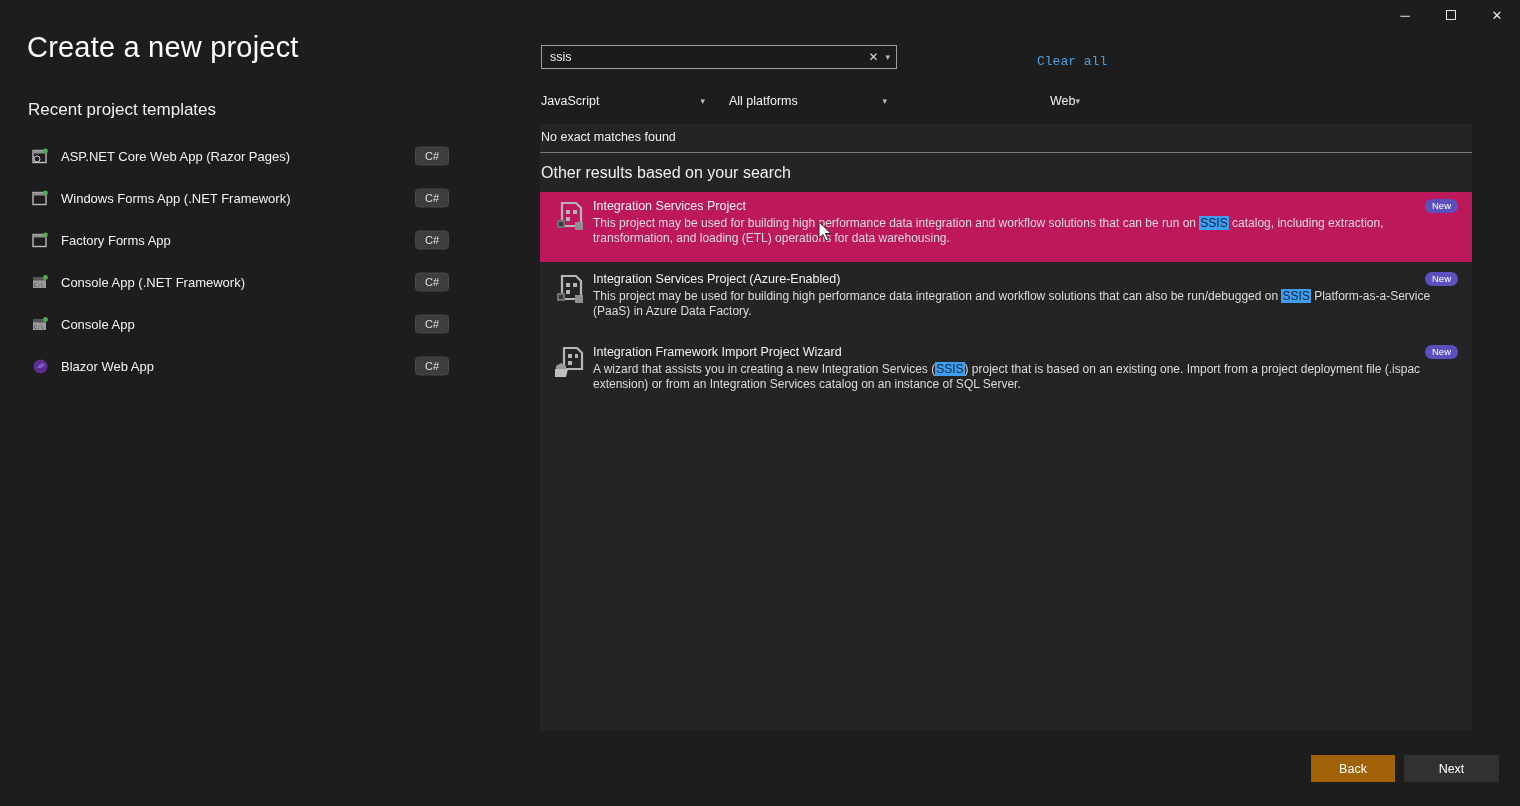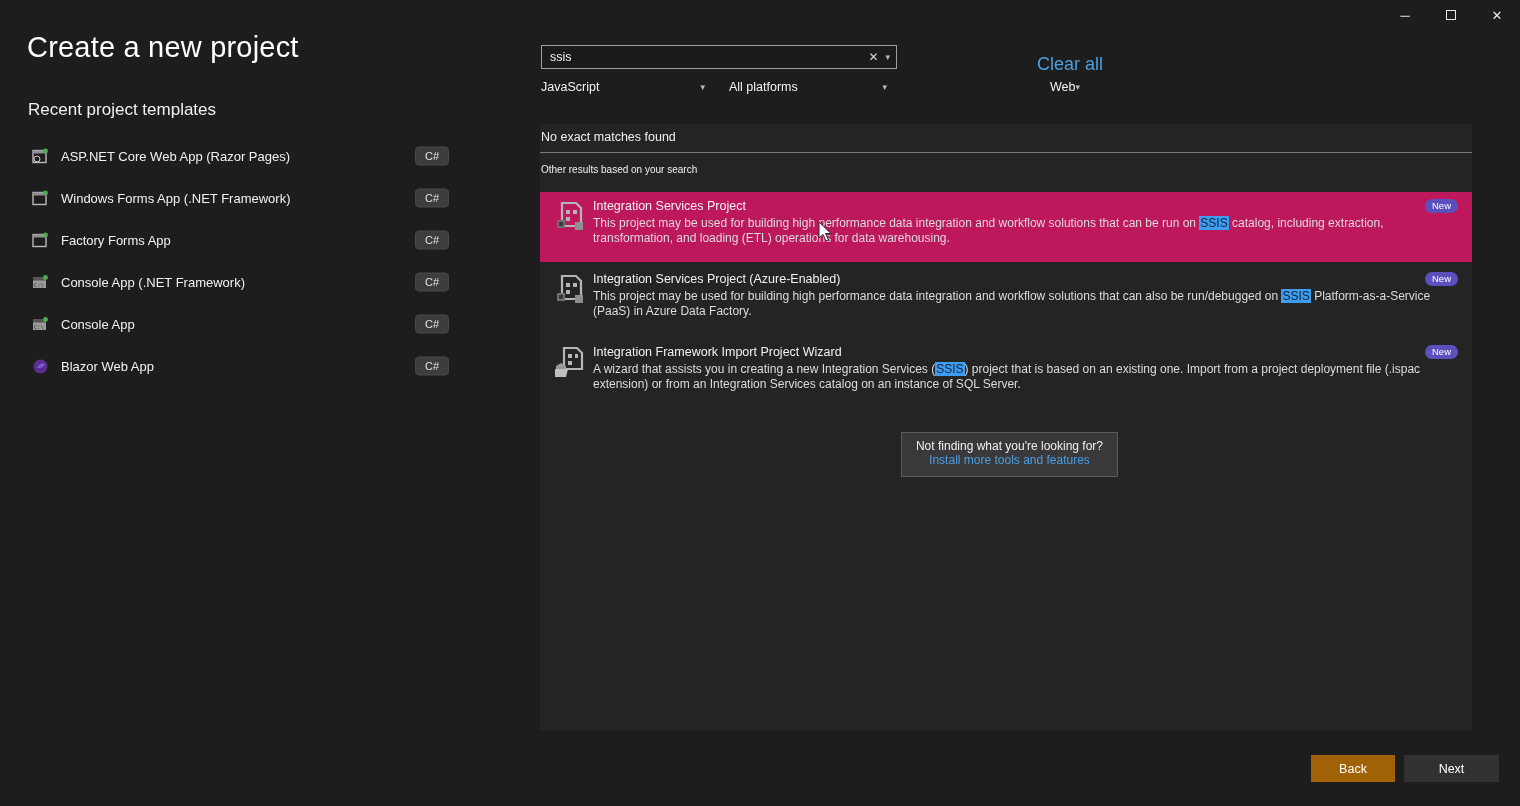--- a/index.html
+++ b/index.html
@@ -21,32 +21,32 @@
   .template-list { position:absolute; left:20px; top:142px; width:440px; }
   .template-item { position:relative; height:28px; margin-bottom:14px; display:flex; align-items:center; padding-left:12px; }
   .template-item .t-icon { width:17px; height:17px; margin-right:12px; flex:0 0 17px; }
   .template-item .t-label { font-size:13px; color:#f2f2f2; }
   .lang-badge { position:absolute; right:11px; top:50%; transform:translateY(-50%); background:#3d3d3d; border:1px solid #484848; border-radius:4px; color:#e0e0e0; font-size:11px; padding:2px 9px; line-height:13px; }
   
   .search-box { position:absolute; left:541px; top:45px; width:356px; height:24px; background:#1b1b1c; border:1px solid #9e9e9e; display:flex; align-items:center; }
   .search-input { flex:1; background:transparent; border:none; outline:none; color:#f2f2f2; font-size:12.5px; padding:0 8px; font-family:inherit; }
   .search-clear { color:#d8d8d8; font-size:12px; padding:0 5px; cursor:default; }
   .search-caret { color:#bdbdbd; font-size:9px; padding:0 6px 0 2px; cursor:default; }
-  .clear-all { position:absolute; left:1037px; top:54px; color:#4b9fe0; font-size:18px; cursor:pointer; }
-  .filters { position:absolute; left:541px; top:75px; width:610px; height:24px; }
+  .clear-all { position:absolute; left:1037px; top:54px; color:#4b9fe0; font-size:13px; cursor:pointer;font-family:Liberation Mono, monospace; }
+  .filters { position:absolute; left:541px; top:89px; width:610px; height:24px; }
   .filter { position:absolute; top:0; height:24px; display:flex; align-items:center; justify-content:space-between; color:#f2f2f2; font-size:12.5px; cursor:default; }
   .filter .f-caret { color:#bdbdbd; font-size:9px; }
   .filter-language { left:0; width:164px; }
   .filter-platform { left:188px; width:158px; }
   .filter-type { left:375px; width:164px;justify-content:flex-end; }
   
   .results-panel { position:absolute; left:540px; top:124px; width:932px; height:606px; background:#242425; }
   .no-match { position:absolute; left:1px; top:6px; font-size:12.5px; color:#f0f0f0; }
   .results-divider { position:absolute; left:0; top:28px; width:932px; height:1px; background:#7a7a7a; }
-  .other-heading { position:absolute; left:1px; top:40px; font-size:10px; color:#f0f0f0; }
+  .other-heading { position:absolute; left:1px; top:40px; font-size:16px; color:#f0f0f0; }
   .result-item { position:absolute; left:0; width:932px; height:70px; }
   .result-item.hovered { background:#be185d; }
   .r-icon { position:absolute; left:13px; top:8px; width:34px; height:34px; }
   .r-title { position:absolute; left:53px; top:7px; font-size:12.5px; color:#f2f2f2; }
   .r-desc { position:absolute; left:53px; top:24px; width:842px; font-size:12px; line-height:15px; color:#dcdcdc; }
   .hl { background:#3f9df0; color:#0a2540; padding:0 1px; }
   .new-badge { position:absolute; right:14px; top:7px; background:#5c50bf; color:#ffffff; font-size:9.5px; border-radius:7px; padding:2px 7px; line-height:10px; }
   .item-0 { top:68px; } .item-1 { top:141px; } .item-2 { top:214px; }
   .not-finding { position:absolute; left:361px; top:308px; width:217px; height:45px; background:#39393b; border:1px solid #5a5a5a; text-align:center; padding-top:6px; }
   .not-finding .nf-text { font-size:12px; color:#f0f0f0; }
@@ -201,24 +201,20 @@
         <rect x="22" y="8" width="3" height="4" fill="#b5b5b5"></rect>
       <rect x="15" y="15" width="4" height="4" fill="#b5b5b5"></rect>
       <path d="M3 20 l5 -3 l5 3 v10 h-10 z" fill="#9a9a9a"></path>
       <path d="M2 23 h13 l-2 8 h-11 z" fill="#c0c0c0"></path>
     </svg>
     <div class="r-title">Integration Framework Import Project Wizard</div>
     <div class="r-desc"><span>A wizard that assists you in creating a new Integration Services (</span><span class="hl">SSIS</span><span>) project that is based on an existing one. Import from a project deployment file (.ispac extension) or from an Integration Services catalog on an instance of SQL Server.</span></div>
     <span class="new-badge">New</span>
   </div>
 
-  <div class="not-finding">
-    <div class="nf-text">Not finding what you're looking for?</div>
-    <div class="nf-link">Install more tools and features</div>
-  </div>
 </div>
 
 <button class="footer-btn back-btn">Back</button>
 <button class="footer-btn next-btn">Next</button>
 
 <svg class="cursor" viewBox="0 0 17 24">
   <polygon points="1,1 1,17 5,13.5 8,20 10.5,19 7.5,12.5 13,12.5" fill="#ffffff" stroke="#2a2a2a" stroke-width="1"></polygon>
 </svg>
 
 </body></html>

